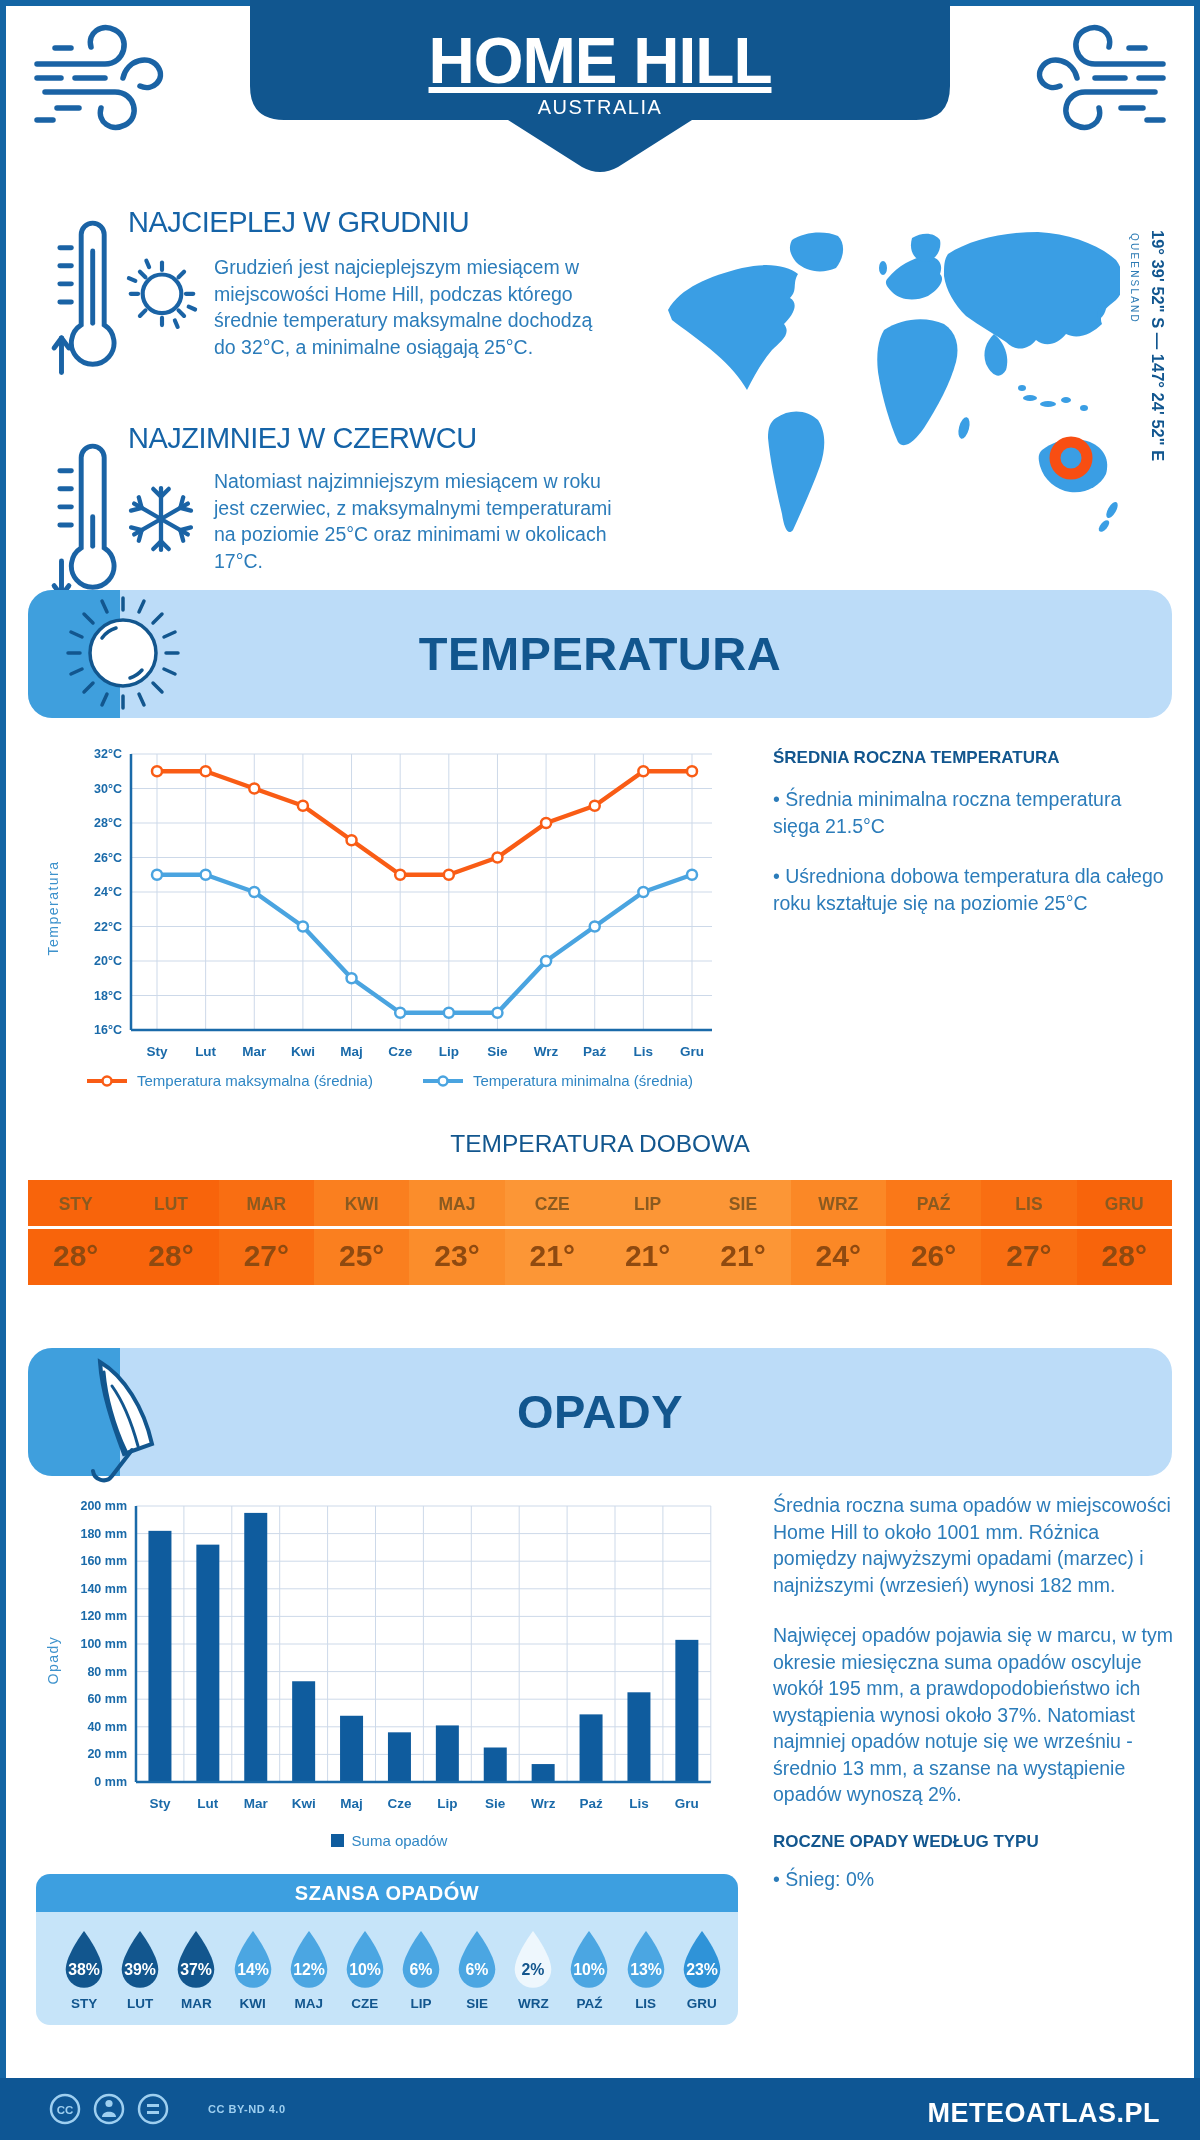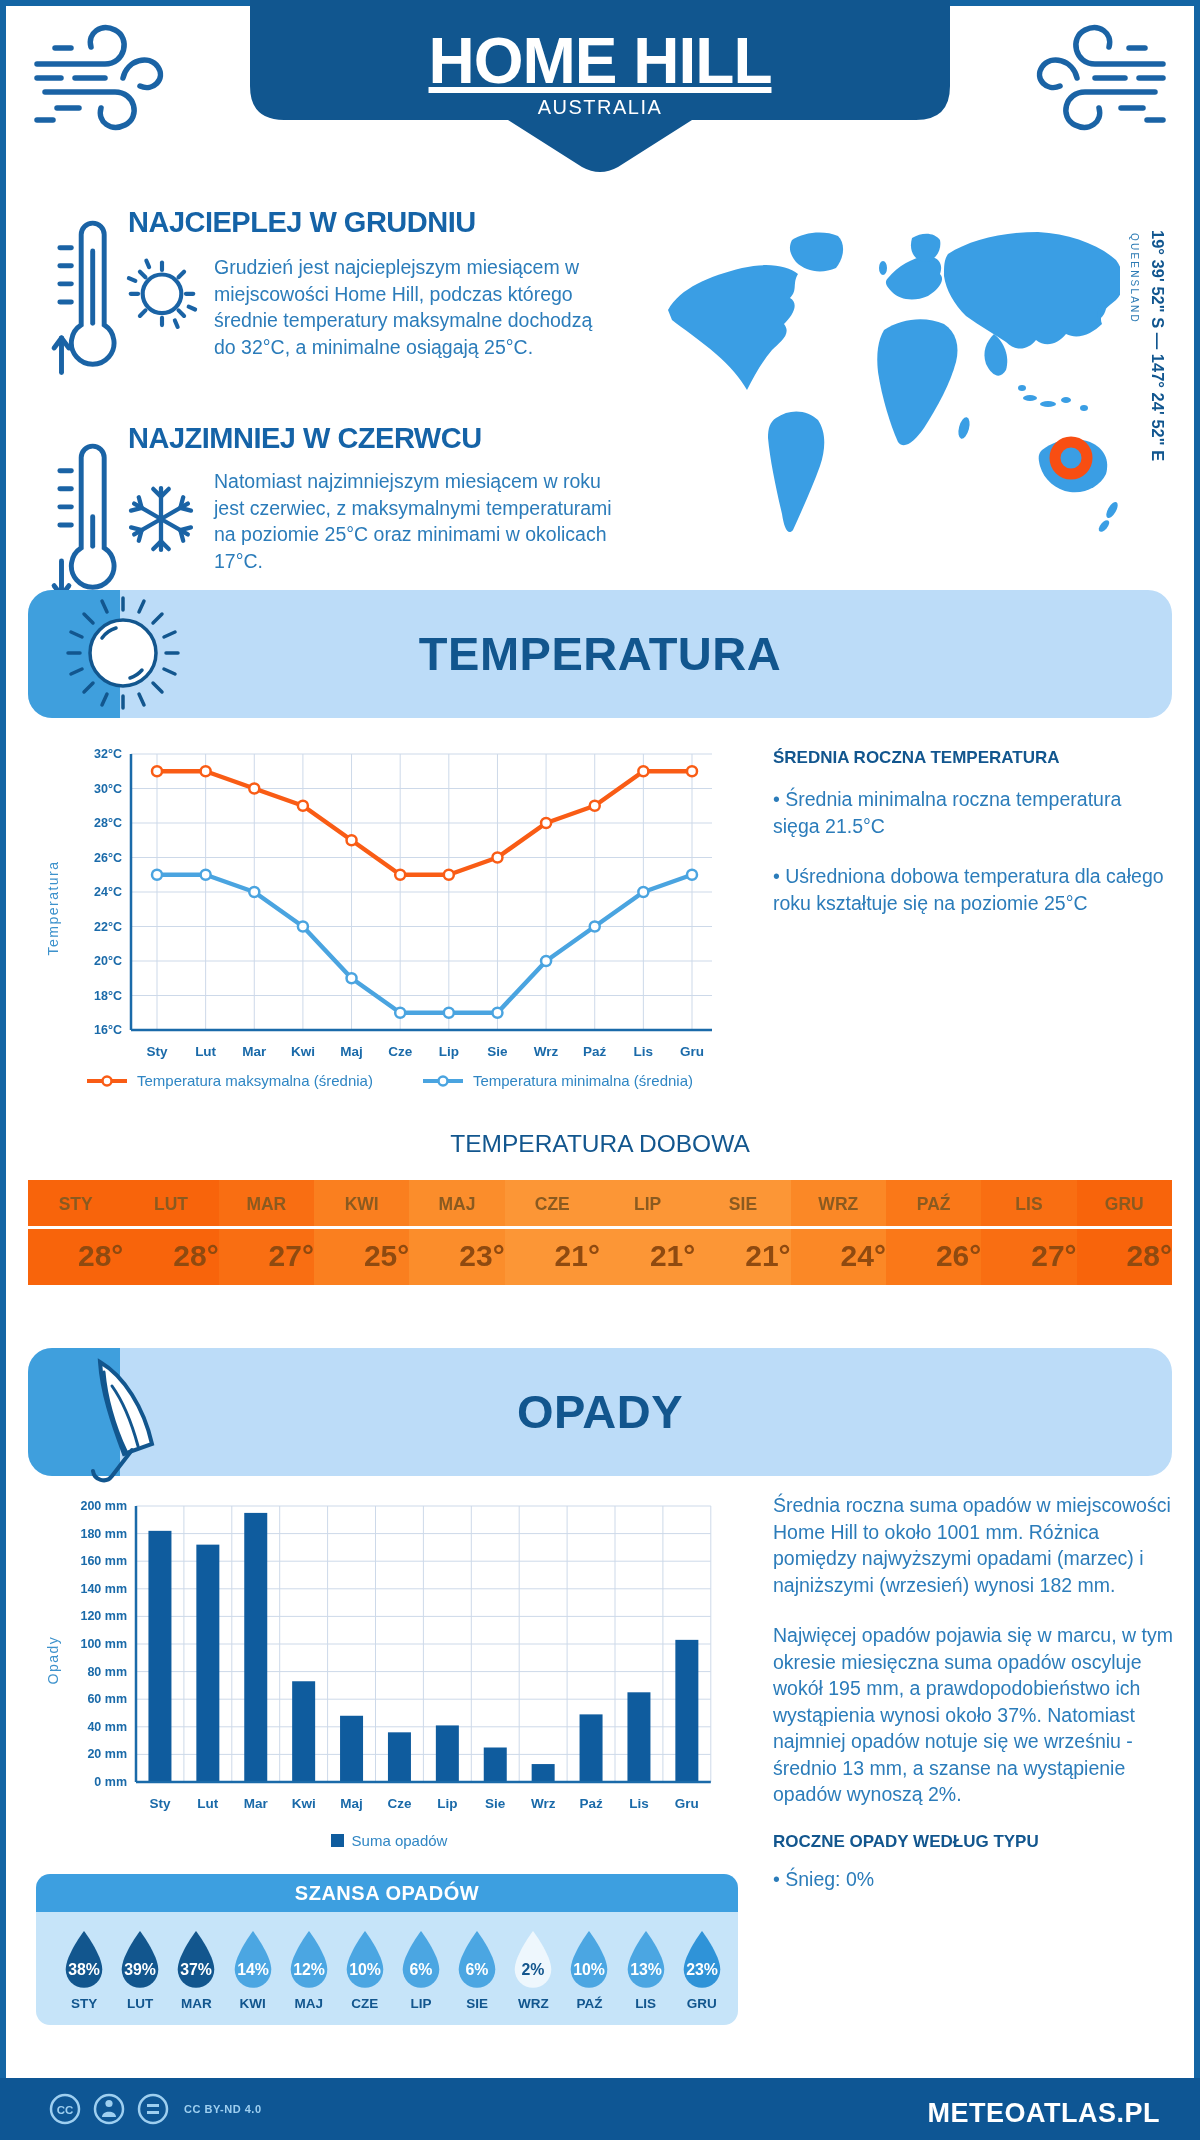--- a/index.html
+++ b/index.html
@@ -9,21 +9,21 @@
   
   .frame-top{left:0;top:0;width:1200px;height:6px;background:#1465a4;}
   .frame-left{left:0;top:0;width:6px;height:2140px;background:#1465a4;}
   .frame-right{right:0;top:0;width:6px;height:2140px;background:#1465a4;}
   
   .hdr-title{left:0;top:24px;width:1200px;text-align:center;color:#fff;
              font-size:64px;font-weight:700;letter-spacing:-1px;text-decoration:underline;}
   .hdr-sub{left:0;top:96px;width:1200px;text-align:center;color:#fff;
            font-size:20px;font-weight:400;letter-spacing:1.5px;}
   
-  .blk-heading{font-size:29px;font-weight:700;color:#1563a7;letter-spacing:-0.5px;}
+  .blk-heading{font-size:29px;font-weight:400;color:#1563a7;letter-spacing:-0.5px;}
   .blk-text{font-size:19.5px;line-height:1.36;color:#2b7cba;}
   
   .vert{writing-mode:vertical-rl;line-height:1;}
   .coords{left:1149px;top:230px;font-size:16.5px;font-weight:700;color:#11568f;}
   .region{left:1129px;top:233px;font-size:10px;font-weight:400;
           letter-spacing:2.2px;color:#2e7cb5;}
   
   .banner{width:1144px;height:128px;background:#bcdcf8;border-radius:24px;}
   .banner .corner{position:absolute;left:0;top:0;width:92px;height:128px;
                   background:#3f9fdd;border-radius:24px 0 0 24px;}
@@ -36,33 +36,33 @@
   
   .legend-row{display:flex;justify-content:center;gap:48px;align-items:center;}
   .legend-item{display:flex;align-items:center;gap:8px;color:#2f86c4;font-size:15px;}
   
   .daily-title{left:0;top:1130px;width:1200px;text-align:center;font-size:24.5px;
                font-weight:400;color:#12568e;}
   #daily-table{left:28px;top:1180px;width:1144px;display:flex;}
   .tcol{flex:1;text-align:center;}
   .tcol .tmonth{height:46px;line-height:48px;font-size:17.5px;font-weight:700;color:#8a5a20;}
   .tcol .tval{height:56px;line-height:54px;font-size:30px;font-weight:700;color:#8f4a10;
-              border-top:3px solid #fff;text-align:right;}
+              border-top:3px solid #fff;}
   
   .chance-box{left:36px;top:1874px;width:702px;}
   .chance-title{height:38px;line-height:38px;background:#3d9fe0;color:#fff;
                 text-align:center;font-size:20px;font-weight:700;letter-spacing:0.5px;
                 border-radius:14px 14px 0 0;}
   .chance-body{background:#c6e4f9;border-radius:0 0 14px 14px;
                padding:16px 8px 14px 20px;display:flex;justify-content:space-around;}
   .drop-col{width:54px;text-align:center;}
   .drop-label{margin-top:6px;font-size:13.5px;font-weight:700;color:#12568e;}
   
   .footer{left:0;top:2078px;width:1200px;height:62px;background:#0e5694;
-          display:flex;align-items:center;padding-left:48px;box-sizing:border-box;}
+          display:flex;align-items:center;padding-left:48px;box-sizing:border-box;gap:24px;}
   .cc-icons{display:flex;gap:10px;align-items:center;}
   .license{margin-left:14px;font-size:11px;font-weight:700;color:#9ecff0;letter-spacing:0.5px;}
   .brand{margin-left:auto;margin-right:40px;font-size:27px;font-weight:700;
          color:#fff;letter-spacing:0.5px;margin-top:8px;}
   svg{display:block;}
 </style>
 </head>
 <body>
 
 <div class="abs frame-top"></div>

